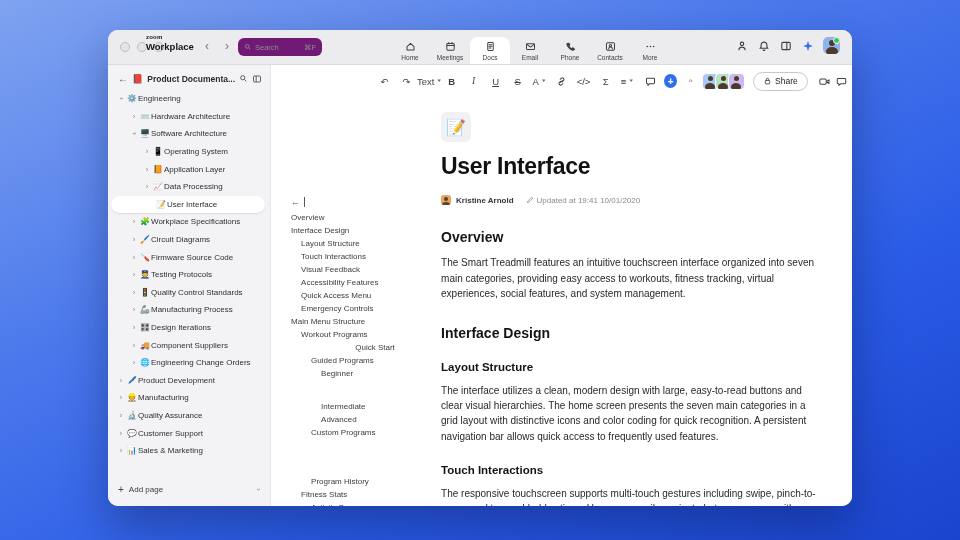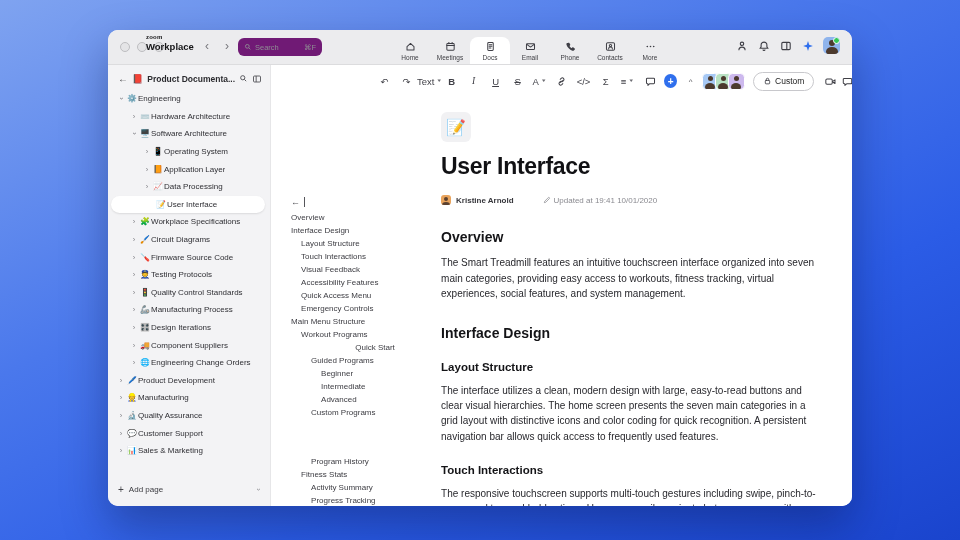--- a/index.html
+++ b/index.html
@@ -77,21 +77,21 @@
     display:inline-flex;align-items:center;padding-right:1px;margin-bottom:4px;}
   .o-item{line-height:13px;white-space:nowrap;overflow:hidden;}
   
   .doc{margin-left:170px;width:382px;padding-top:47px;box-sizing:content-box;}
   .doc-icon{width:30px;height:30px;border-radius:6px;background:#f1f1f3;display:flex;align-items:center;justify-content:center;font-size:16px;}
   .doc-title{margin-top:11px;font-size:23px;font-weight:700;color:#111114;letter-spacing:-.3px;}
   .byline{margin-top:9px;display:flex;align-items:center;gap:5px;font-size:8px;color:#8a8a90;}
   .auth-av{width:10px;height:10px;border-radius:3px;background:#e8a35c;position:relative;overflow:hidden;}
   .auth-av::before{content:"";position:absolute;left:3px;top:1.5px;width:4px;height:4px;border-radius:50%;background:#5a4130;}
   .auth-av::after{content:"";position:absolute;left:1px;top:6.5px;width:8px;height:6px;border-radius:50%;background:#5a4130;}
-  .auth-name{color:#37373c;font-weight:700;margin-right:24px;}
+  .auth-name{color:#37373c;font-weight:700;margin-right:7px;}
   .upd{display:flex;align-items:center;gap:3px;}
   .sections h2{font-size:14px;font-weight:700;color:#141417;margin:24px 0 0;}
   .sections h3{font-size:11.5px;font-weight:700;color:#141417;margin:20px 0 0;}
   .sections p{font-size:10px;line-height:1.52;color:#28282d;margin:10px 0 0;}
   svg{display:block;}
 </style>
 </head>
 <body>
 
 <div class="desktop">
@@ -421,21 +421,21 @@
               <span class="cav" style="background: rgb(185, 226, 195);"></span>
               <span class="cav" style="background: rgb(205, 185, 238);"></span>
             </div>
             <button class="share-btn">
               <span>
                 <svg width="9" height="10" viewBox="0 0 12 12" fill="none" stroke="#3f3f46" stroke-width="1.1" stroke-linecap="round" stroke-linejoin="round">
                   <rect x="3.1" y="5.2" width="5.8" height="4.6" rx="1"></rect>
                   <path d="M4.4 5.2 V3.9 a1.6 1.6 0 0 1 3.2 0 V5.2"></path>
                 </svg>
               </span>
-              <span>Custom</span>
+              <span>Share</span>
             </button>
             <span class="rt-icn">
               <svg width="13" height="11" viewBox="0 0 13 12" fill="none" stroke="#3f3f46" stroke-width="1.1" stroke-linecap="round" stroke-linejoin="round">
                 <rect x="1.4" y="3.4" width="7" height="5.6" rx="1.3"></rect>
                 <path d="M8.8 5.8 L11.4 4.2 v4 L8.8 6.6 z"></path>
               </svg>
             </span>
             <span class="rt-icn">
               <svg width="11" height="11" viewBox="0 0 12 12" fill="none" stroke="#3f3f46" stroke-width="1.1" stroke-linecap="round" stroke-linejoin="round">
                 <path d="M2.4 2.6 h7.2 a1 1 0 0 1 1 1 v3.8 a1 1 0 0 1 -1 1 H5.4 L3.2 10.2 V8.4 h-.8 a1 1 0 0 1 -1 -1 V3.6 a1 1 0 0 1 1-1 z"></path>
@@ -459,21 +459,21 @@
               <div class="o-item" style="padding-left: 10px;">Touch Interactions</div>
               <div class="o-item" style="padding-left: 10px;">Visual Feedback</div>
               <div class="o-item" style="padding-left: 10px;">Accessibility Features</div>
               <div class="o-item" style="padding-left: 10px;">Quick Access Menu</div>
               <div class="o-item" style="padding-left: 10px;">Emergency Controls</div>
               <div class="o-item" style="padding-left: 0px;">Main Menu Structure</div>
               <div class="o-item" style="padding-left: 10px;">Workout Programs</div>
               <div class="o-item" style="padding-left: 20px; text-align: center;">Quick Start</div>
               <div class="o-item" style="padding-left: 20px;">Guided Programs</div>
               <div class="o-item" style="padding-left: 30px;">Beginner</div>
-              <div class="o-item" style="padding-left: 30px;">Intermediate</div>
+              <div class="o-item" style="padding-left: 30px; margin-top: 20px;">Intermediate</div>
               <div class="o-item" style="padding-left: 30px;">Advanced</div>
               <div class="o-item" style="padding-left: 20px;">Custom Programs</div>
               <div class="o-item" style="padding-left: 20px; margin-top: 36px;">Program History</div>
               <div class="o-item" style="padding-left: 10px;">Fitness Stats</div>
               <div class="o-item" style="padding-left: 20px;">Activity Summary</div>
               <div class="o-item" style="padding-left: 20px;">Progress Tracking</div>
               <div class="o-item" style="padding-left: 30px;">Weight Goals</div>
             </div>
         </div>
 

